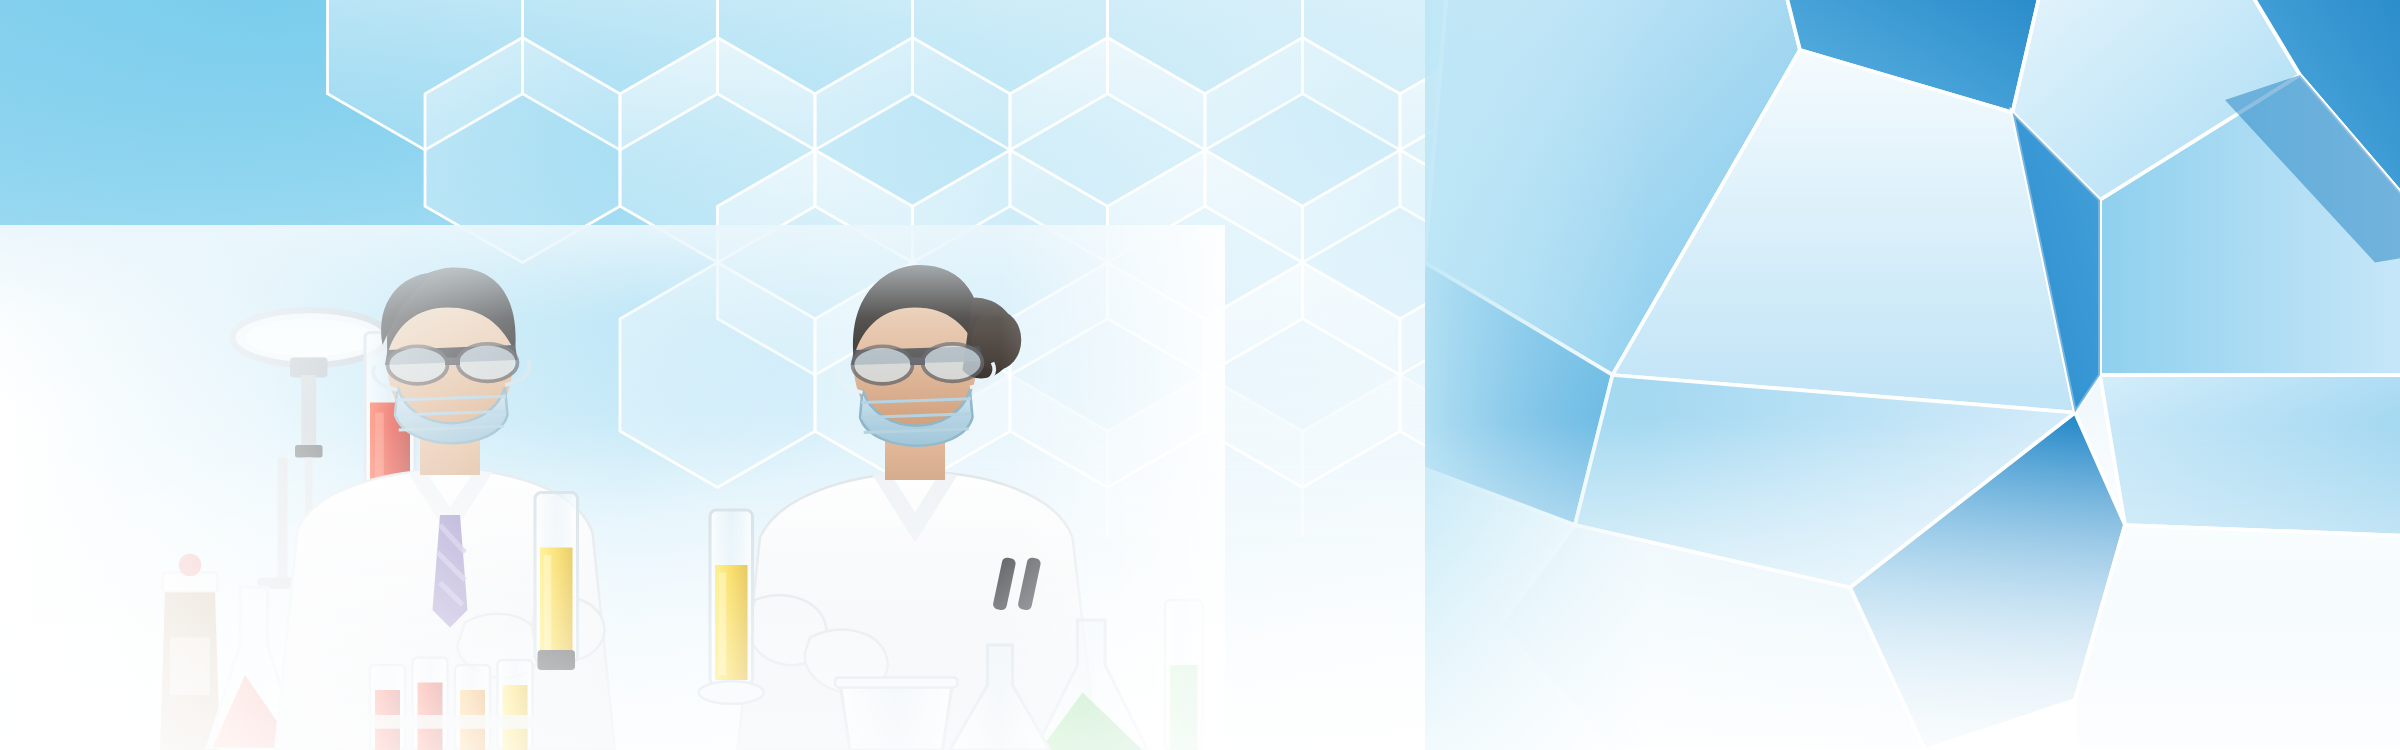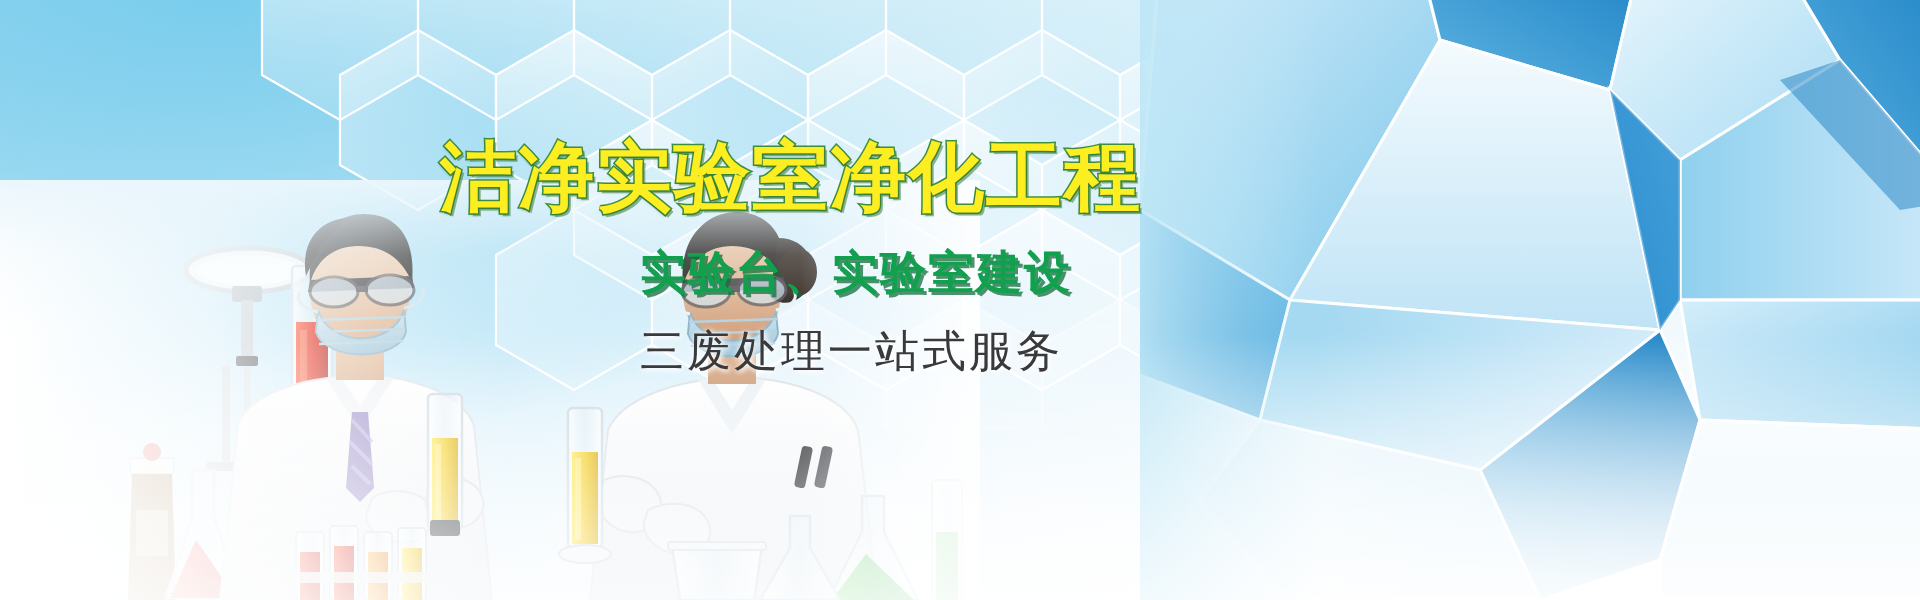--- a/index.html
+++ b/index.html
@@ -393,19 +393,14 @@
       <rect x="936" y="352" width="22" height="68" fill="url(#grnL)" opacity=".8"></rect>
     </g>
 
     <rect x="0" y="0" width="980" height="420" fill="url(#photoFadeL)"></rect>
     <rect x="0" y="0" width="980" height="250" fill="url(#photoFadeT)"></rect>
     <rect x="800" y="0" width="180" height="420" fill="url(#photoFadeR)"></rect>
   </svg>
 
   <div class="wash-bottom"></div>
 
-  <div class="copy">
-    <div class="headline">洁净实验室净化工程</div>
-    <div class="subline">实验台、实验室建设</div>
-    <div class="tagline">三废处理一站式服务</div>
-  </div>
 
 </div>
 
 </body></html>

